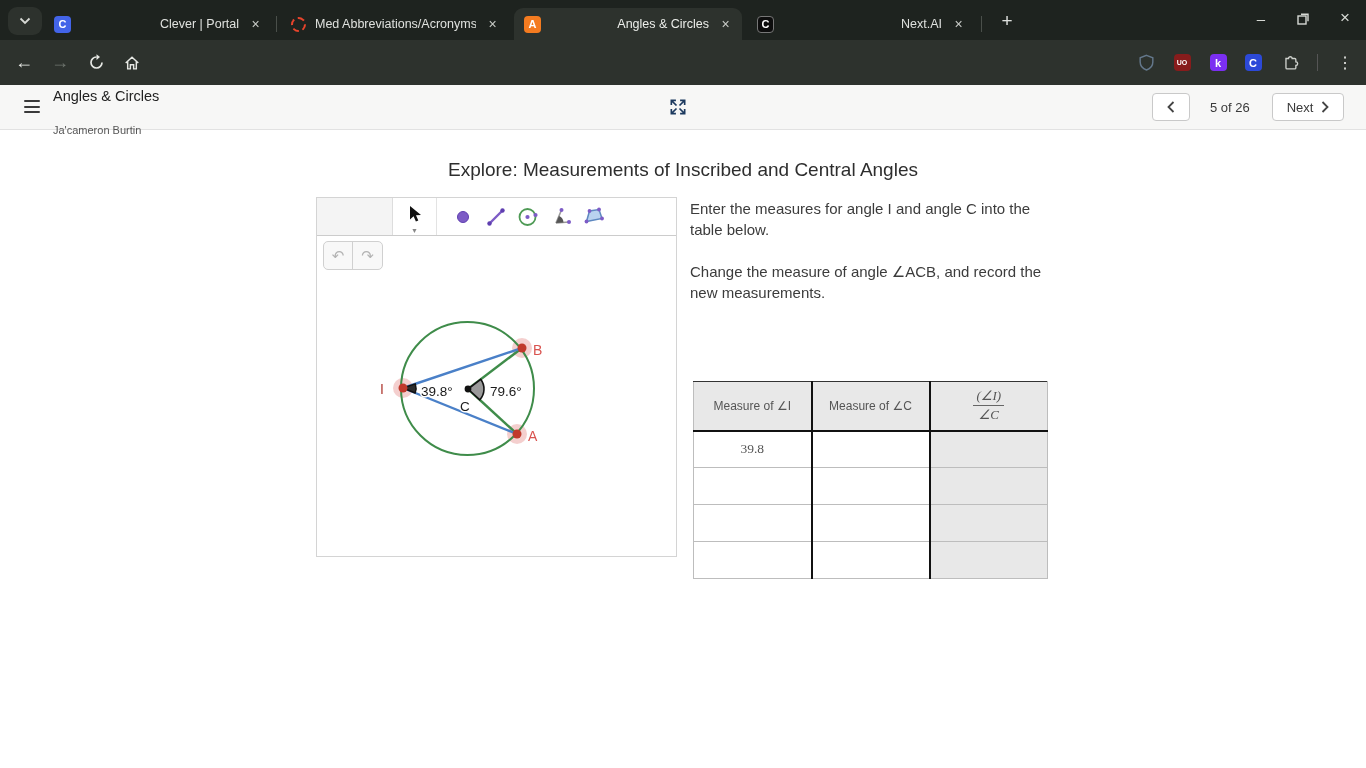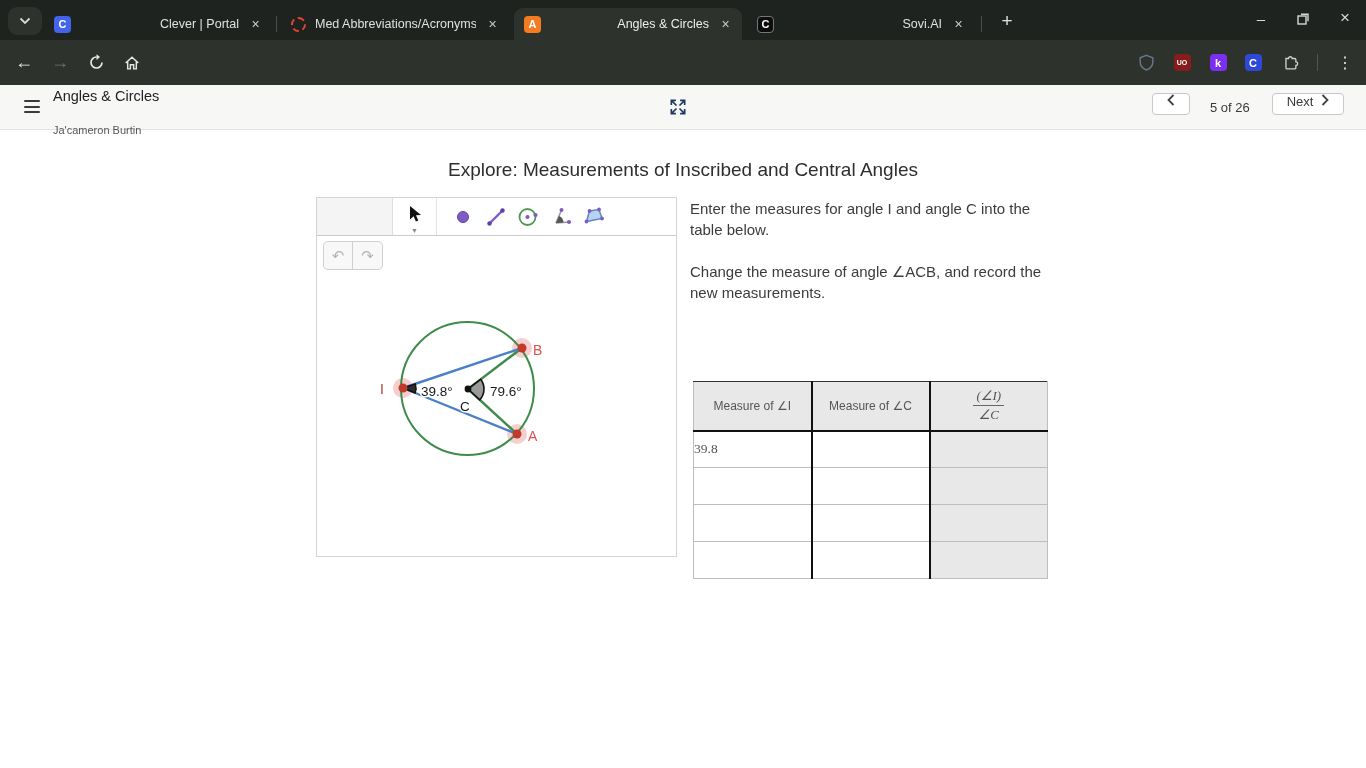--- a/index.html
+++ b/index.html
@@ -25,21 +25,21 @@
   .urlpill { position:absolute; left:348px; top:46px; width:770px; height:34px; border-radius:17px; background:#1e231f; display:flex; align-items:center; }
   .urltext { color:#e6e8e4; font-size:14px; white-space:nowrap; overflow:hidden; flex:1; }
   .extbadge { width:17px; height:17px; border-radius:4px; display:flex; align-items:center; justify-content:center; color:#fff; font-weight:bold; }
 
   
   .lessonheader { position:absolute; left:0; top:85px; width:1366px; height:45px; background:#f7f7f6; border-bottom:1px solid #e2e2e2; }
   .hamburger { position:absolute; left:24px; top:15px; width:16px; height:13px; display:flex; flex-direction:column; justify-content:space-between; }
   .hamburger span { height:2px; background:#3a3a3a; border-radius:1px; }
   .lh-title { position:absolute; left:53px; top:3px; font-size:14.5px; color:#222; }
   .lh-sub { position:absolute; left:53px; top:23px; font-size:11px; color:#555;margin-top:16px; }
-  .navbtn { position:absolute; top:8px; height:22px; background:#fff; border:1px solid #c9c9c9; border-radius:4px; display:flex; justify-content:center; gap:8px; font-size:13px; color:#3a3a3a; }
+  .navbtn { position:absolute; top:8px; height:28px; background:#fff; border:1px solid #c9c9c9; border-radius:4px; display:flex; align-items:center; justify-content:center; gap:8px; font-size:13px; color:#3a3a3a; }
   .pageind { position:absolute; top:15px; font-size:13px; color:#3a3a3a; }
 
   
   .maintitle { position:absolute; left:0; top:159px; width:1366px; text-align:center; font-size:19px; color:#2e2e2e; }
 
   .applet { position:absolute; left:316px; top:197px; width:361px; height:360px; border:1px solid #d4d4d4; background:#fff; }
   .ggb-toolbar { position:absolute; left:0; top:0; width:100%; height:38px; background:#fff; border-bottom:1px solid #ccc; }
   .ggb-leftcell { position:absolute; left:0; top:0; width:76px; height:37px; background:#f4f4f4; border-right:1px solid #ddd; }
   .ggb-cursorcell { position:absolute; left:76px; top:0; width:44px; height:37px; background:#fff; border-right:1px solid #e3e3e3; }
   .ggb-tool { position:absolute; top:4px; width:30px; height:30px; display:flex; align-items:center; justify-content:center; }
@@ -48,21 +48,21 @@
   .undoredo div { width:29px; height:27px; display:flex; align-items:center; justify-content:center; color:#b3b3b3; font-size:15px; }
   .undoredo div:first-child { border-right:1px solid #d0d0d0; }
 
   .instructions { position:absolute; left:690px; top:198px; width:360px; font-size:15px; line-height:21px; color:#3c3c3c; }
   .instructions p { margin-bottom:21px; }
 
   
   .meastable { position:absolute; left:693px; top:381px; border-collapse:collapse; table-layout:fixed; }
   .meastable th, .meastable td { border:1px solid #bdbdbd; }
   .meastable th { width:118px; height:49px; background:#e8e8e8; font-weight:normal; font-size:12px; color:#555; border-top:1px solid #333; border-bottom:2px solid #111; }
-  .meastable td { height:37px; background:#fff; text-align:left; font-family:"Liberation Serif", serif; font-size:13.5px; color:#555; }
+  .meastable td { height:37px; background:#fff; text-align:center; font-family:"Liberation Serif", serif; font-size:13.5px; color:#555; }
   .meastable .colsep { border-left:2px solid #111; border-right:2px solid #111; }
   .meastable .graycol { background:#e8e8e8; border-left:2px solid #111; }
   .frac { display:inline-block; font-family:"Liberation Serif", serif; font-style:italic; font-size:13px; color:#555; line-height:1.25; }
   .frac .num { border-bottom:1px solid #666; padding:0 3px 1px; }
   .frac .den { padding-top:1px; }
 
   svg text { font-family:"Liberation Sans", sans-serif; }
   .halo { paint-order:stroke; stroke:#fff; stroke-width:3px; }
 </style>
 </head>
@@ -91,21 +91,21 @@
     </div>
 
     <div class="tab active" style="left:514px; width:228px;">
       <div class="favicon" style="background:#f47b20;">A</div>
       <div class="title">Angles &amp; Circles</div>
       <div class="tab-close">×</div>
     </div>
 
     <div class="tab" style="left:747px; width:228px;">
       <div class="favicon" style="background:#0d0d0d; border:1px solid #777;">C</div>
-      <div class="title">Sovi.AI</div>
+      <div class="title">Next.AI</div>
       <div class="tab-close">×</div>
     </div>
     <div class="tab-sep" style="left:981px;"></div>
 
     <div class="newtab">+</div>
 
     <div class="wincontrols">
       <div class="winbtn">–</div>
       <div class="winbtn">
         <svg width="13" height="13" viewBox="0 0 13 13">

